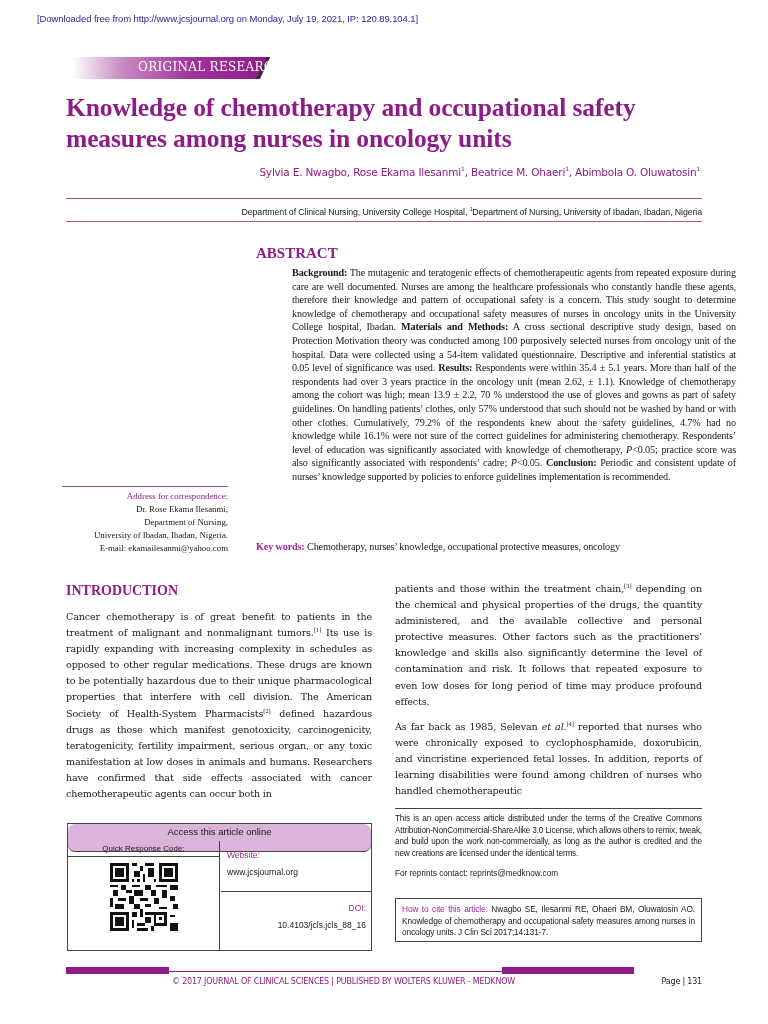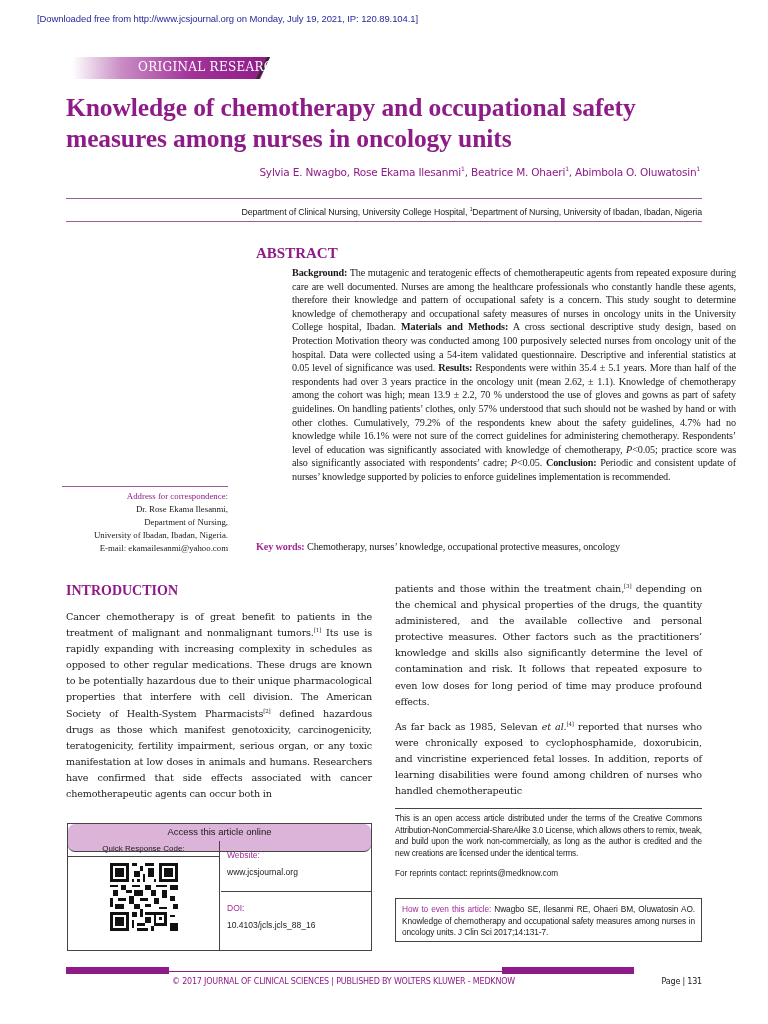--- a/index.html
+++ b/index.html
@@ -103,21 +103,21 @@
     }
     .access-left {
       position: absolute; left: 0; top: 17px; width: 152px; height: 110px; border-right: 1px solid #444;
     }
     .qr-label {
       height: 16px; border-bottom: 1px solid #444; text-align: center; font-size: 8px; line-height: 15px;
     }
     .qr-code { position: absolute; left: 42px; top: 22px; width: 68px; height: 68px; }
     .access-right { position: absolute; left: 153px; top: 17px; width: 151px; height: 110px; }
     .access-cell { height: 50px; padding: 9px 6px 0 6px; font-size: 8.5px; }
-    .access-cell + .access-cell { border-top: 1px solid #444; height: 60px; padding-top: 11px; }
+    .access-cell + .access-cell { border-top: 1px solid #444; height: 60px; padding-top: 11px; text-align: right; }
     .access-cell .cell-label { color: #a02a98; margin-bottom: 7px; }
 
     .license {
       position: absolute; left: 395px; top: 808px; width: 307px;
       border-top: 1.5px solid #444; padding-top: 4px;
       font-family: Liberation Sans, sans-serif; font-size: 8.2px; line-height: 11.5px;
       text-align: justify; color: #1a1a1a; letter-spacing: -0.15px;
     }
     .reprints {
       position: absolute; left: 395px; top: 869px;
@@ -262,19 +262,19 @@
     <div class="access-cell">
       <div class="cell-label">DOI:</div>
       <div>10.4103/jcls.jcls_88_16</div>
     </div>
   </div>
 </div>
 
 <div class="license">This is an open access article distributed under the terms of the Creative Commons Attribution-NonCommercial-ShareAlike 3.0 License, which allows others to remix, tweak, and build upon the work non-commercially, as long as the author is credited and the new creations are licensed under the identical terms.</div>
 <div class="reprints">For reprints contact: reprints@medknow.com</div>
 
-<div class="cite-box"><span class="cite-label">How to even this article:</span><span> Nwagbo SE, Ilesanmi RE, Ohaeri BM, Oluwatosin AO. Knowledge of chemotherapy and occupational safety measures among nurses in oncology units. J Clin Sci 2017;14:131-7.</span></div>
+<div class="cite-box"><span class="cite-label">How to cite this article:</span><span> Nwagbo SE, Ilesanmi RE, Ohaeri BM, Oluwatosin AO. Knowledge of chemotherapy and occupational safety measures among nurses in oncology units. J Clin Sci 2017;14:131-7.</span></div>
 
 <div class="footer-bar-left"></div>
 <div class="footer-line"></div>
 <div class="footer-bar-right"></div>
 <div class="footer-text">© 2017 JOURNAL OF CLINICAL SCIENCES | PUBLISHED BY WOLTERS KLUWER - MEDKNOW</div>
 <div class="page-num">Page | 131</div>
 
 </body></html>

